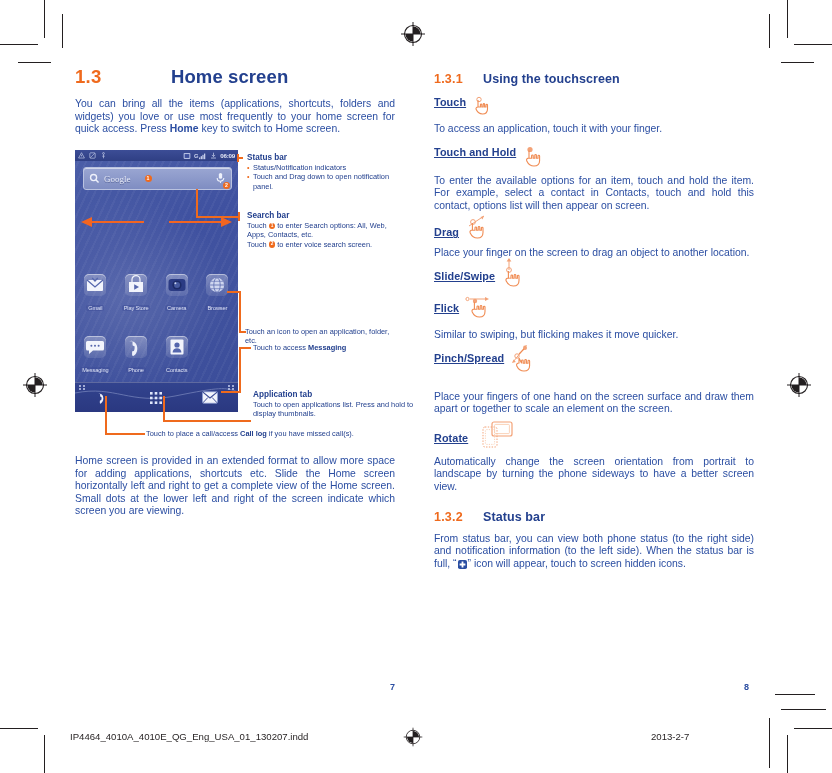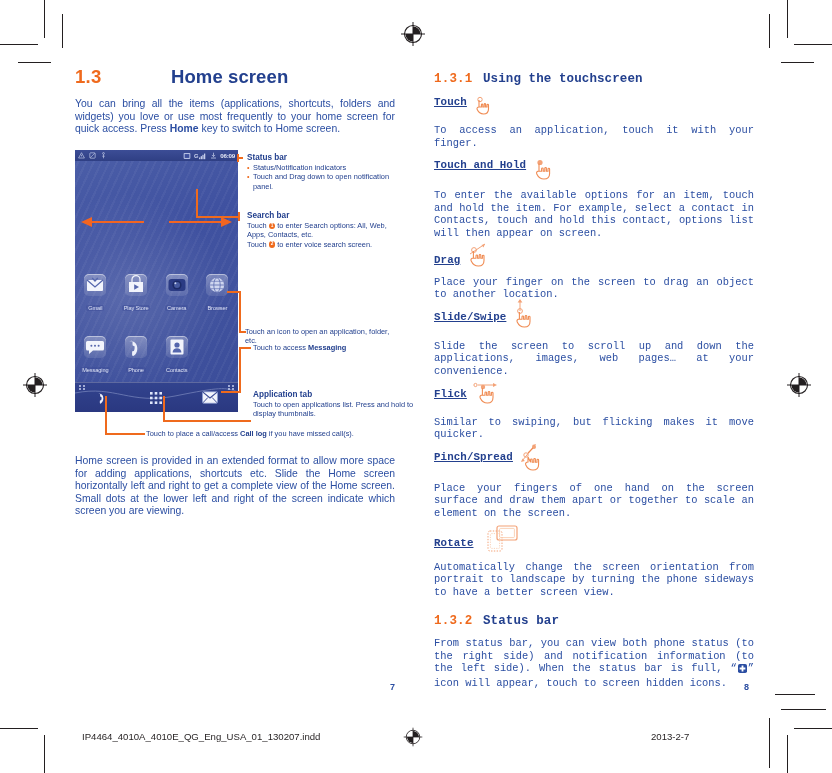--- a/index.html
+++ b/index.html
@@ -12,21 +12,21 @@
   .page{position:absolute;left:0;top:0;width:832px;height:773px;}
 
   
   .cmark{position:absolute;background:#231f20;}
   .reg{position:absolute;width:26px;height:26px;}
   .reg svg{display:block;}
 
   
   .col{position:absolute;top:66px;width:320px;}
   .col-left{left:75px;}
-  .col-right{left:434px;font-family:Liberation Mono, monospace;}
+  .col-right{left:434px;}
 
   
   .h1{display:flex;align-items:baseline;margin:0 0 10px 0;gap:40px;}
   .h1 .num{color:#ef6a1d;font-size:18.5px;font-weight:bold;letter-spacing:.3px;width:56px;flex:0 0 56px;}
   .h1 .txt{color:#23408e;font-size:18.5px;font-weight:bold;letter-spacing:.1px;}
 
   .h2{display:flex;align-items:baseline;margin:0 0 9px 0;}
   .h2 .num{color:#ef6a1d;font-size:12.5px;font-weight:bold;width:49px;flex:0 0 49px;letter-spacing:.2px;}
   .h2 .txt{color:#23408e;font-size:12.5px;font-weight:bold;letter-spacing:.1px;}
 
@@ -202,20 +202,37 @@
           <rect x="13.9" y="1.6" width="1.7" height="7.8" fill="#dfe6fb"></rect>
         </svg>
         <svg class="sico" width="7" height="7" viewBox="0 0 10 10">
           <path d="M5 1 L5 6.2 M2.7 4.2 L5 6.6 L7.3 4.2" fill="none" stroke="#dfe6fb" stroke-width="1"></path>
           <line x1="1.5" y1="8.6" x2="8.5" y2="8.6" stroke="#dfe6fb" stroke-width="1.1"></line>
         </svg>
         <span class="clk">06:09</span>
       </div>
     </div>
 
+    <div class="searchbar">
+      <svg width="11" height="11" viewBox="0 0 12 12" style="margin-left:5px">
+        <circle cx="5" cy="5" r="3.3" fill="none" stroke="#eef1fb" stroke-width="1.5"></circle>
+        <line x1="7.4" y1="7.4" x2="10.4" y2="10.4" stroke="#eef1fb" stroke-width="1.7"></line>
+      </svg>
+      <span class="gword">Google</span>
+      <span class="numbadge" style="margin-left:14px;">1</span>
+      <span style="flex:1"></span>
+      <span style="position:relative;margin-right:5px;display:inline-block;">
+        <svg width="11" height="12" viewBox="0 0 12 13">
+          <rect x="4.2" y="1" width="3.6" height="6.4" rx="1.8" fill="#eef1fb"></rect>
+          <path d="M2.4 6.4 a3.6 3.6 0 0 0 7.2 0" fill="none" stroke="#eef1fb" stroke-width="1.2"></path>
+          <line x1="6" y1="10" x2="6" y2="12" stroke="#eef1fb" stroke-width="1.2"></line>
+        </svg>
+        <span class="numbadge" style="position:absolute;right:-4px;bottom:-1px;">2</span>
+      </span>
+    </div>
 
     <svg class="leadsvg" width="64" height="14" viewBox="0 0 64 14" style="left:6px;top:65px;">
       <line x1="10" y1="7" x2="63" y2="7" stroke="#f26522" stroke-width="2"></line>
       <path d="M0 7 L11 2 L11 12 Z" fill="#f26522"></path>
     </svg>
     <svg class="leadsvg" width="64" height="14" viewBox="0 0 64 14" style="left:93px;top:65px;">
       <line x1="1" y1="7" x2="54" y2="7" stroke="#f26522" stroke-width="2"></line>
       <path d="M64 7 L53 2 L53 12 Z" fill="#f26522"></path>
     </svg>
 
@@ -444,21 +461,20 @@
       <span class="sub">Slide/Swipe</span>
       <span class="gest" style="margin-top:-12px;">
         <svg width="26" height="30" viewBox="0 0 26 30">
           <line x1="8" y1="12" x2="8" y2="1" stroke="#f3a277" stroke-width="1"></line>
           <path d="M8 0 L5.6 3.4 L10.4 3.4 Z" fill="#f3a277"></path>
           <circle cx="8" cy="12" r="2.4" fill="none" stroke="#f3a277" stroke-width="1"></circle>
           <path d="M7.4 13 L7.4 20 M7.4 20 C5.6 20 4.4 21.4 5.2 23 C6.4 25.6 8.6 28 12.4 28 C16.2 28 18 25.4 18 22.4 L18 18 C18 16.9 16.4 16.9 16.4 18 L16.4 20.2 L14.8 20.2 L14.8 17.3 C14.8 16.2 13.2 16.2 13.2 17.3 L13.2 20.2 L11.6 20.2 L11.6 17.8 C11.6 16.7 10 16.7 10 17.8 L10 20.2 Z" fill="none" stroke="#f08b52" stroke-width="1.1"></path>
         </svg>
       </span>
     </div>
-    <p class="body" style="margin-top:6px;">Slide the screen to scroll up and down the applications, images, web pages… at your convenience.</p>
 
     <div class="subrow">
       <span class="sub">Flick</span>
       <span class="gest" style="margin-top:-9px;">
         <svg width="34" height="26" viewBox="0 0 34 26">
           <circle cx="2.5" cy="6" r="1.6" fill="none" stroke="#f3a277" stroke-width="1"></circle>
           <line x1="5" y1="6" x2="22" y2="6" stroke="#f3a277" stroke-width="1"></line>
           <path d="M24 6 L20 4 L20 8 Z" fill="#f3a277"></path>
           <circle cx="10" cy="8" r="2.2" fill="#f3a277"></circle>
           <path d="M9.4 9 L9.4 16 M9.4 16 C7.6 16 6.4 17.4 7.2 19 C8.4 21.6 10.6 24 14.4 24 C18.2 24 20 21.4 20 18.4 L20 14 C20 12.9 18.4 12.9 18.4 14 L18.4 16.2 L16.8 16.2 L16.8 13.3 C16.8 12.2 15.2 12.2 15.2 13.3 L15.2 16.2 L13.6 16.2 L13.6 13.8 C13.6 12.7 12 12.7 12 13.8 L12 16.2 Z" fill="none" stroke="#f08b52" stroke-width="1.1"></path>
@@ -473,21 +489,21 @@
         <svg width="32" height="30" viewBox="0 0 32 30">
           <path d="M3 20 L16 4" stroke="#f3a277" stroke-width="1" fill="none" stroke-dasharray="0"></path>
           <path d="M17 3 L13.2 4 L15.4 6.6 Z" fill="#f3a277"></path>
           <path d="M2 21 L5.8 20 L3.6 17.4 Z" fill="#f3a277"></path>
           <circle cx="7" cy="14" r="2.2" fill="none" stroke="#f3a277" stroke-width="1"></circle>
           <circle cx="15" cy="6" r="2" fill="#f3a277"></circle>
           <path d="M9 12 L14 7 M9 16 L9 21 C7.2 21 6 22.4 6.8 24 C8 26.6 10.2 29 14 29 C17.8 29 19.6 26.4 19.6 23.4 L19.6 19 C19.6 17.9 18 17.9 18 19 L18 21.2 L16.4 21.2 L16.4 18.3 C16.4 17.2 14.8 17.2 14.8 18.3 L14.8 21.2 L13.2 21.2 L13.2 18.8 C13.2 17.7 11.6 17.7 11.6 18.8 L11.6 21.2 Z" fill="none" stroke="#f08b52" stroke-width="1.1"></path>
         </svg>
       </span>
     </div>
-    <p class="body" style="margin-top:6px;">Place your fingers of one hand on the screen surface and draw them apart or together to scale an element on the screen.</p>
+    <p class="body" style="margin-top:15px;">Place your fingers of one hand on the screen surface and draw them apart or together to scale an element on the screen.</p>
 
     <div class="subrow" style="align-items:center;">
       <span class="sub">Rotate</span>
       <span class="gest" style="margin-top:-7px;margin-left:6px;">
         <svg width="42" height="30" viewBox="0 0 42 30">
           <rect x="3" y="8" width="14" height="20" rx="2" fill="none" stroke="#f3a277" stroke-width="1" stroke-dasharray="1.4 1.4"></rect>
           <rect x="12" y="3" width="20" height="14" rx="2" fill="none" stroke="#f3a277" stroke-width="1.2"></rect>
           <rect x="14.6" y="5.4" width="14.8" height="9.2" rx="1" fill="none" stroke="#f8c7a7" stroke-width=".8"></rect>
           <rect x="5.4" y="10.6" width="9.2" height="14.8" rx="1" fill="none" stroke="#f8c7a7" stroke-width=".8" stroke-dasharray="1.2 1.2"></rect>
         </svg>
@@ -503,21 +519,21 @@
       <span>From status bar, you can view both phone status (to the right side) and notification information (to the left side). When the status bar is full, “</span><span style="display:inline-block;vertical-align:-2px;margin:0 1px;"><svg width="9" height="9" viewBox="0 0 10 10">
             <rect x="0" y="0" width="10" height="10" rx="2" fill="#2b4ea2"></rect>
             <path d="M4 1.8 H6 V4 H8.2 V6 H6 V8.2 H4 V6 H1.8 V4 H4 Z" fill="#ffffff"></path>
           </svg></span><span>” icon will appear, touch to screen hidden icons.</span>
     </p>
   </div>
 
   <div class="pgnum" style="left:390px;top:682px;">7</div>
   <div class="pgnum" style="left:744px;top:682px;">8</div>
 
-  <div class="foot" style="left:82px;top:731px;">IP4464_4010A_4010E_QG_Eng_USA_01_130207.indd</div>
+  <div class="foot" style="left:70px;top:731px;">IP4464_4010A_4010E_QG_Eng_USA_01_130207.indd</div>
   <div class="circ" style="left:402px;top:726px;">
     <svg width="22" height="22" viewBox="0 0 26 26">
       <circle cx="13" cy="13" r="8" fill="none" stroke="#231f20" stroke-width="1"></circle>
       <path d="M13 6 A7 7 0 0 1 20 13 L13 13 Z" fill="#231f20"></path>
       <path d="M13 20 A7 7 0 0 1 6 13 L13 13 Z" fill="#231f20"></path>
       <line x1="13" y1="2" x2="13" y2="24" stroke="#231f20" stroke-width=".9"></line>
       <line x1="2" y1="13" x2="24" y2="13" stroke="#231f20" stroke-width=".9"></line>
     </svg>
   </div>
   <div class="foot" style="left:651px;top:731px;">2013-2-7</div>

